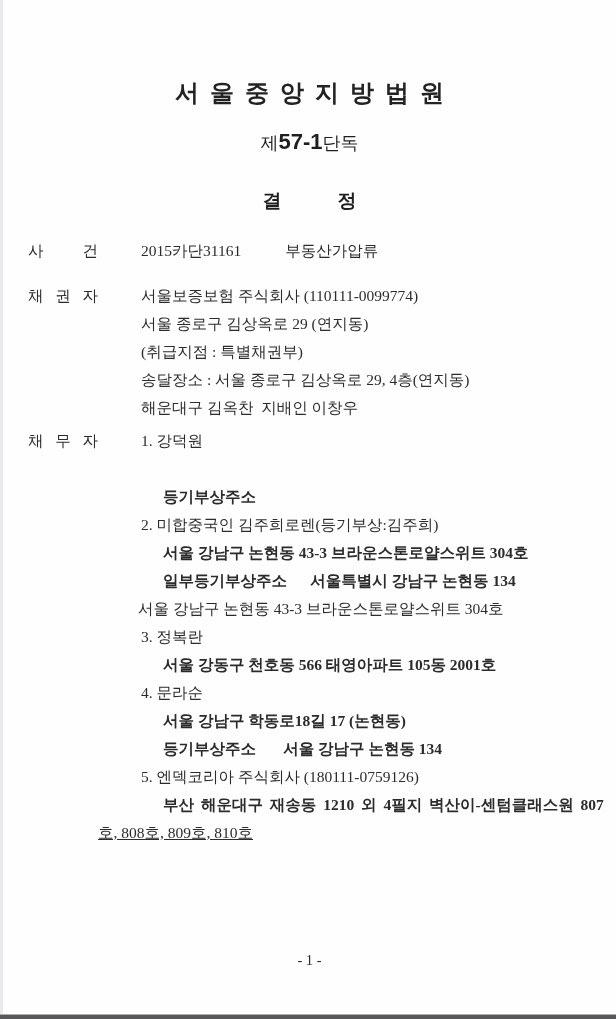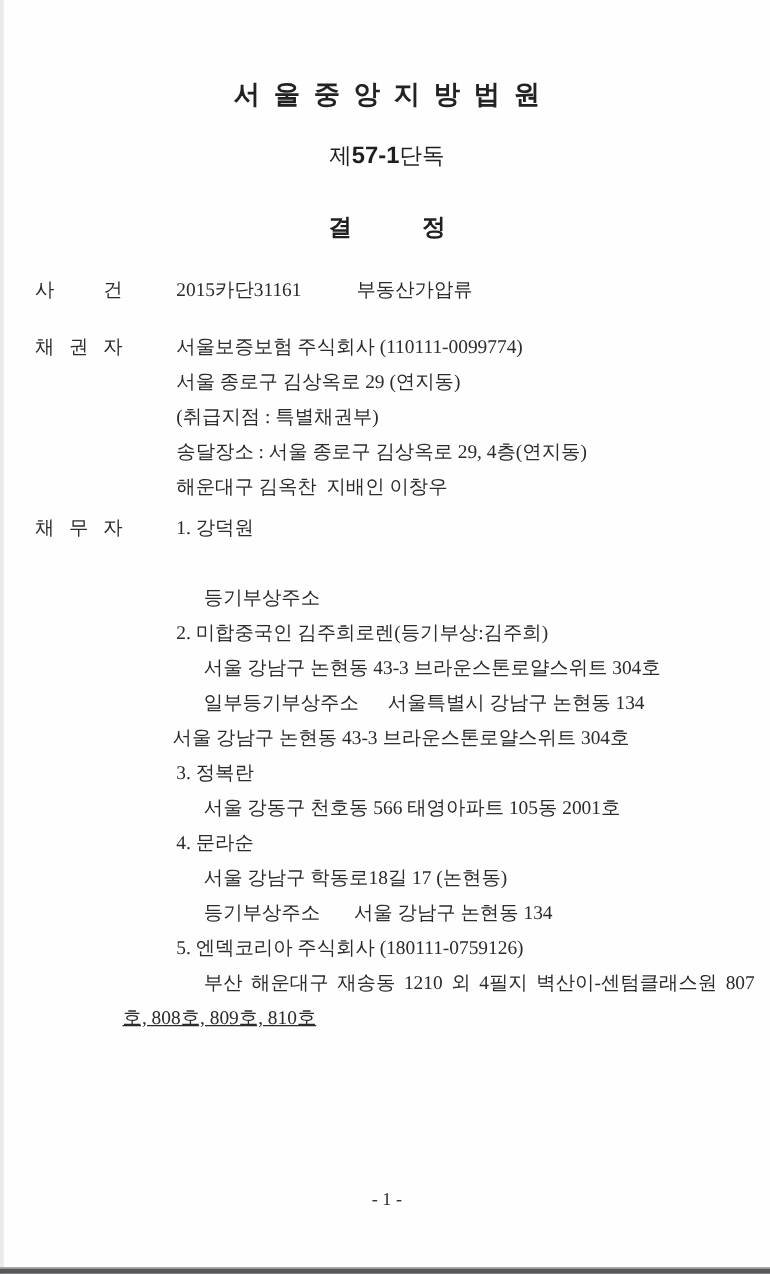--- a/index.html
+++ b/index.html
@@ -28,42 +28,42 @@
     width: 100%; height: 5px;
     background: #58585a;
     border-top: 1px solid #aeaeb0;
   }
   .content {
     position: absolute;
     inset: 0 0 6px 3px;
   }
   
   .court-title {
-    margin-top: 63px;
+    margin-top: 81px;
     text-align: center;
-    font-size: 21px;
+    font-size: 24px;
     line-height: 24px;
     font-weight: bold;
     color: #222;
     letter-spacing: 11px;
     padding-left: 11px;
     white-space: pre;
   }
   .panel-line {
     margin-top: 26px;
     text-align: center;
     font-size: 18px;
     line-height: 22px;
     color: #1f1f1f;
     white-space: pre;
   }
   .panel-line .panel-number {
     font-weight: bold;
     font-family: "Liberation Sans", "DejaVu Sans", sans-serif;
-    font-size: 19px;
+    font-size: 22px;
   }
   .decision-title {
     margin-top: 36px;
     display: flex;
     justify-content: center;
     column-gap: 56px;
     font-size: 19px;
     line-height: 22px;
     font-weight: bold;
     color: #1f1f1f;
@@ -87,21 +87,21 @@
   .ln {
     line-height: 28px;
     min-height: 28px;
     white-space: pre;
     color: #2b2b2b;
   }
   .case-row { margin-top: 25px; }
   .case-row .case-type { margin-left: 44px; }
   .creditor-row { margin-top: 17px; }
   .debtor-row { margin-top: 5px; }
-  .ln-sub  { margin-left: 22px; }
+  .ln-sub  { margin-left: 22px; font-weight: bold; }
   .ln-hang { margin-left: -3px; }
   .ln-wrap { margin-left: -43px; text-decoration: underline; }
   .ln-wide { word-spacing: 3px; }
   
   .page-number {
     position: absolute;
     top: 952px;
     left: 0;
     width: 100%;
     text-align: center;

